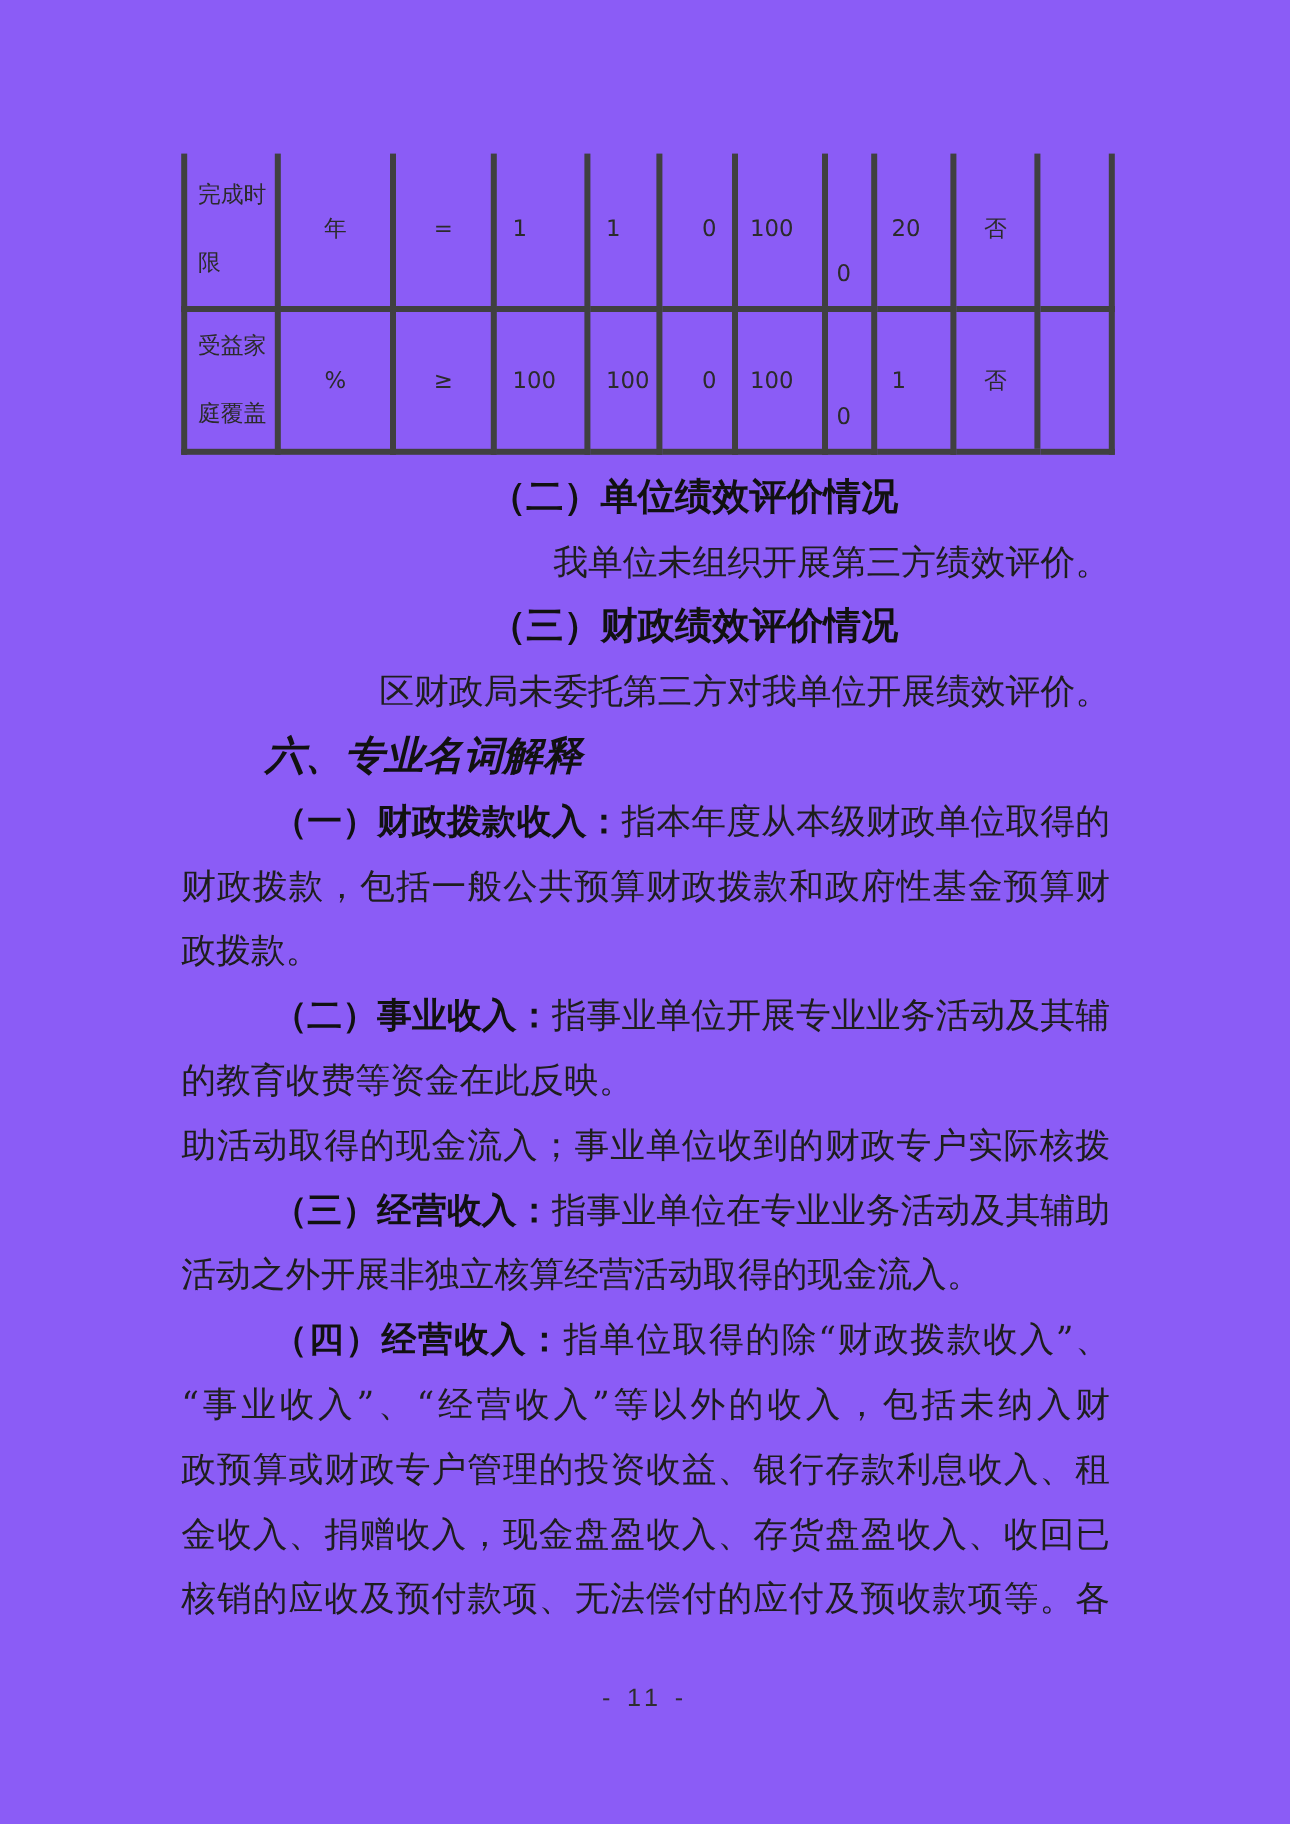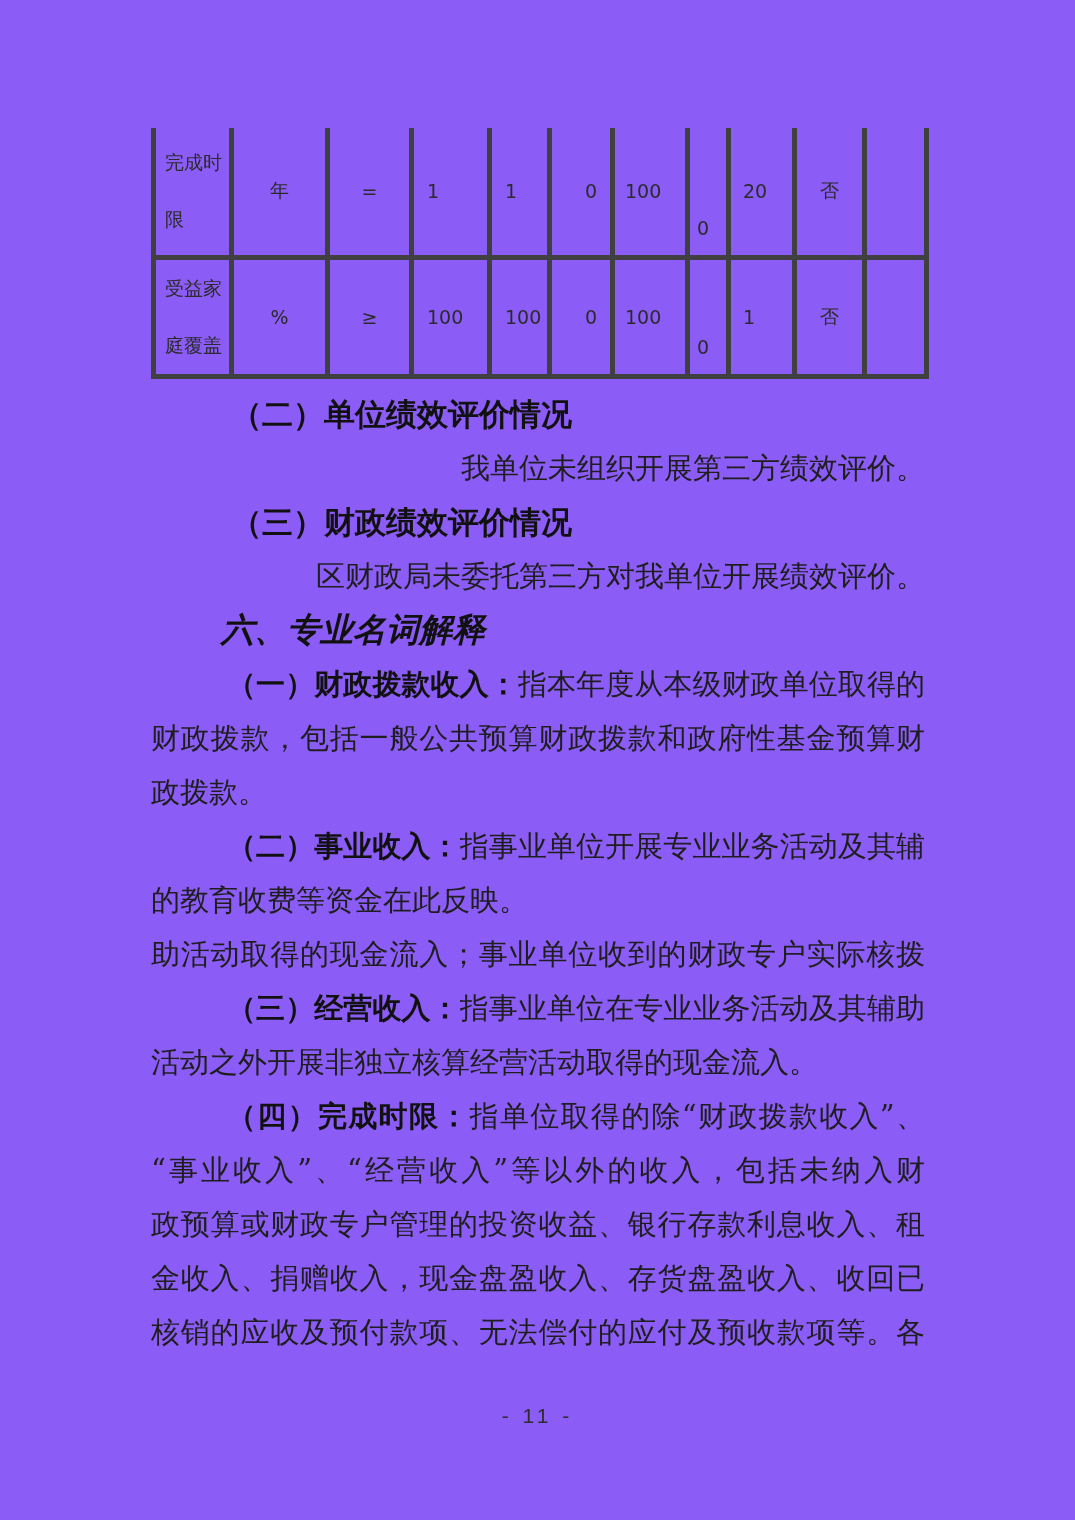--- a/index.html
+++ b/index.html
@@ -60,20 +60,21 @@
     text-align-last:justify;
     text-justify:inter-character;
   }
   .ind{text-indent:76px;text-align:right;}
   .h{
     font-family:"DejaVu Sans","Liberation Sans",sans-serif;
     font-weight:700;
     font-size:31px;
     text-indent:80px;
     color:#111;
+    text-align:center;
   }
   .h6{
     font-family:"DejaVu Sans","Liberation Sans",sans-serif;
     font-weight:700;
     font-size:33px;
     text-indent:70px;
     color:#111;
     font-style:italic;
   }
   .lead{
@@ -156,21 +157,21 @@
     <div class="line j">财政拨款，包括一般公共预算财政拨款和政府性基金预算财</div>
     <div class="line wrap">政拨款。</div>
 
     <div class="line j ind"><span class="lead">（二）事业收入：</span><span>指事业单位开展专业业务活动及其辅</span></div>
     <div class="line wrap">的教育收费等资金在此反映。</div>
     <div class="line j">助活动取得的现金流入；事业单位收到的财政专户实际核拨</div>
 
     <div class="line j ind"><span class="lead">（三）经营收入：</span><span>指事业单位在专业业务活动及其辅助</span></div>
     <div class="line wrap">活动之外开展非独立核算经营活动取得的现金流入。</div>
 
-    <div class="line j ind"><span class="lead">（四）完成时限：</span><span>指单位取得的除“财政拨款收入”、</span></div>
+    <div class="line j ind"><span class="lead">（四）经营收入：</span><span>指单位取得的除“财政拨款收入”、</span></div>
     <div class="line j">“事业收入”、“经营收入”等以外的收入，包括未纳入财</div>
     <div class="line j">政预算或财政专户管理的投资收益、银行存款利息收入、租</div>
     <div class="line j">金收入、捐赠收入，现金盘盈收入、存货盘盈收入、收回已</div>
     <div class="line j">核销的应收及预付款项、无法偿付的应付及预收款项等。各</div>
 
   </div>
 
   <div class="pagefoot">- 11 -</div>
 
 </div>

